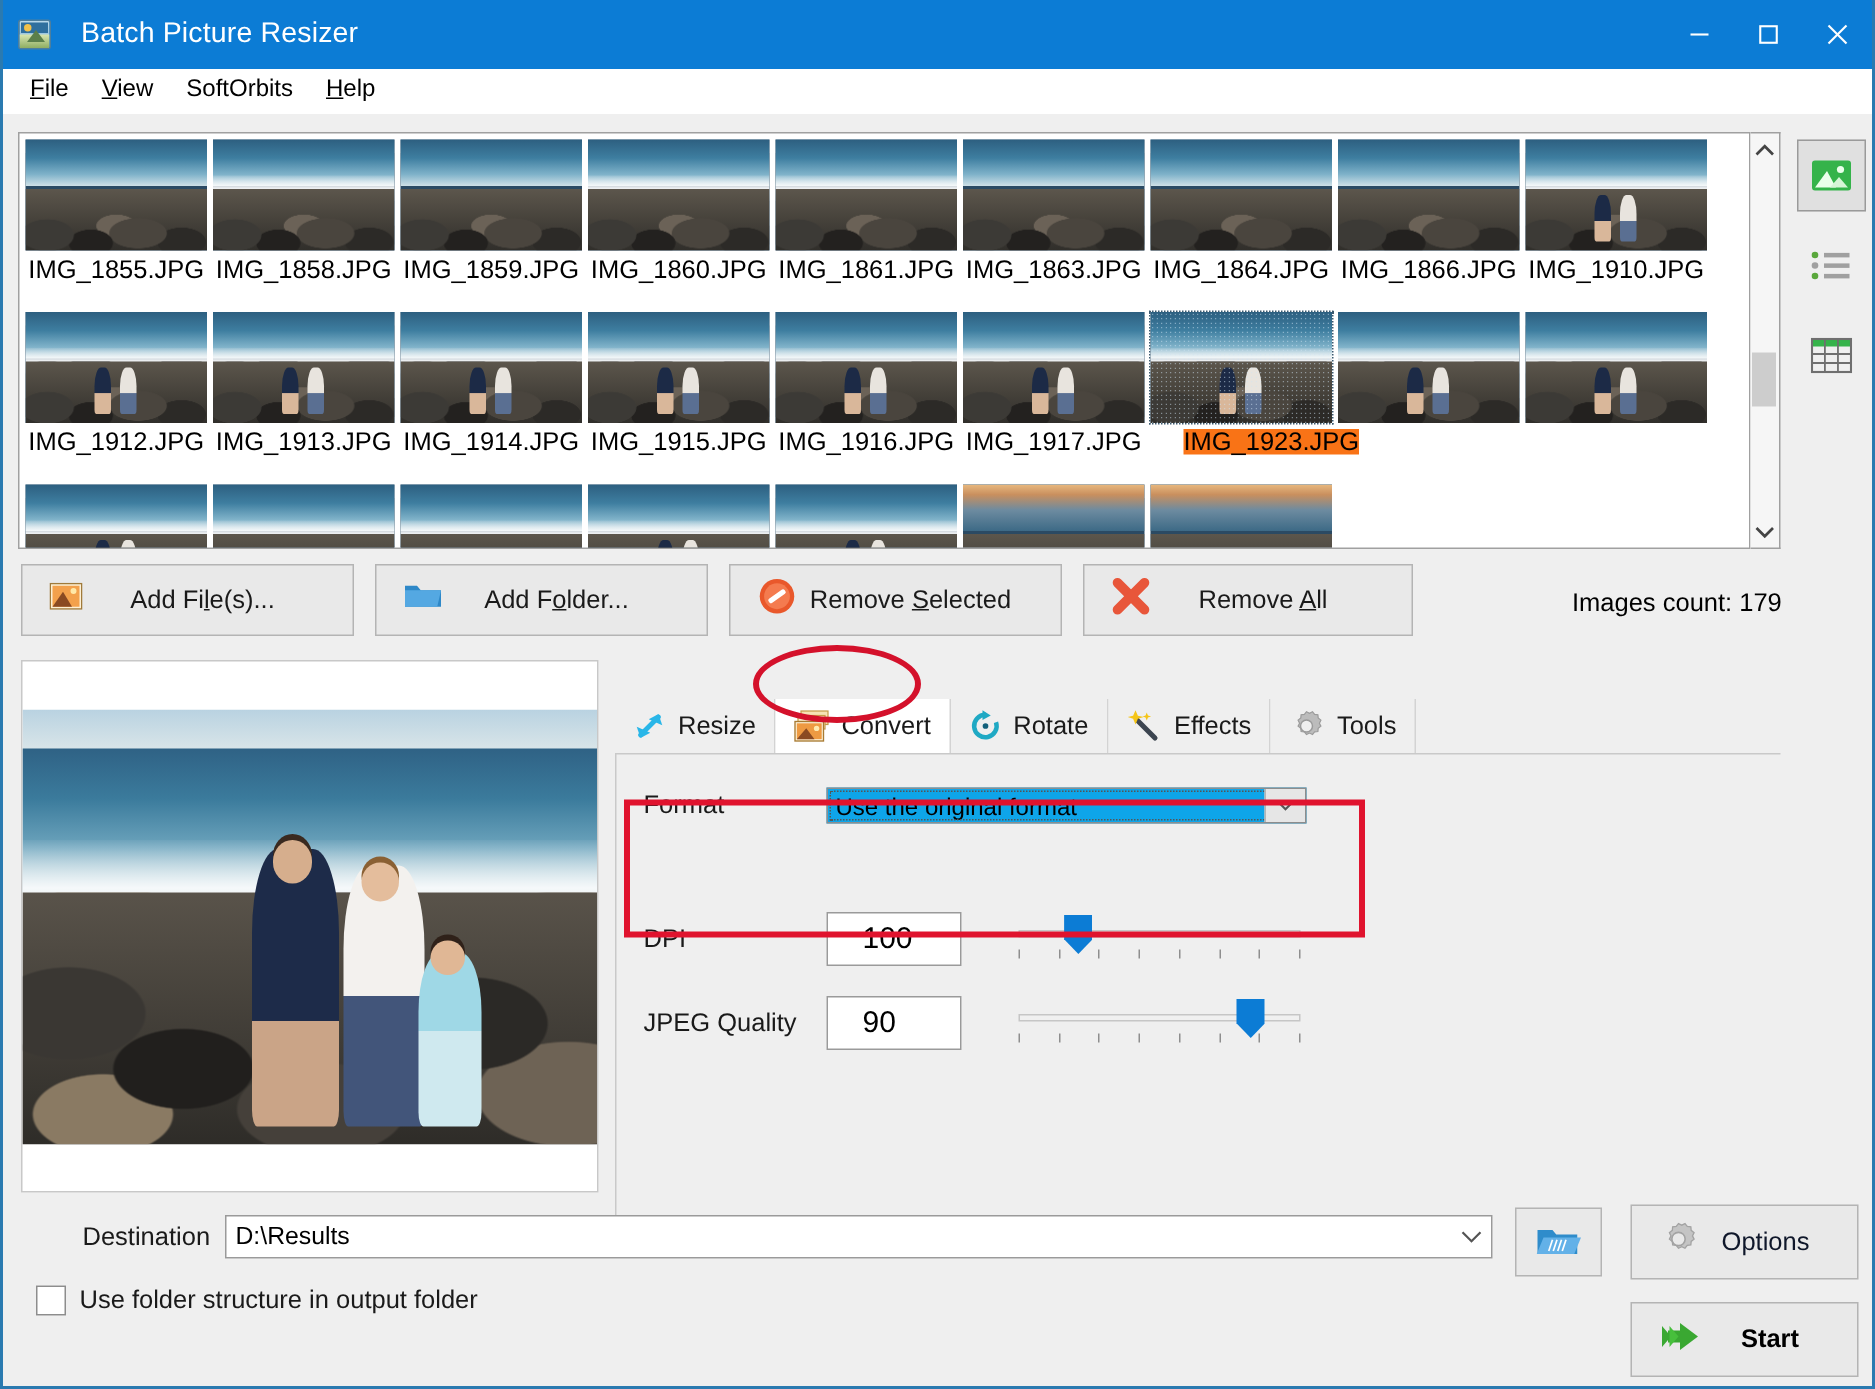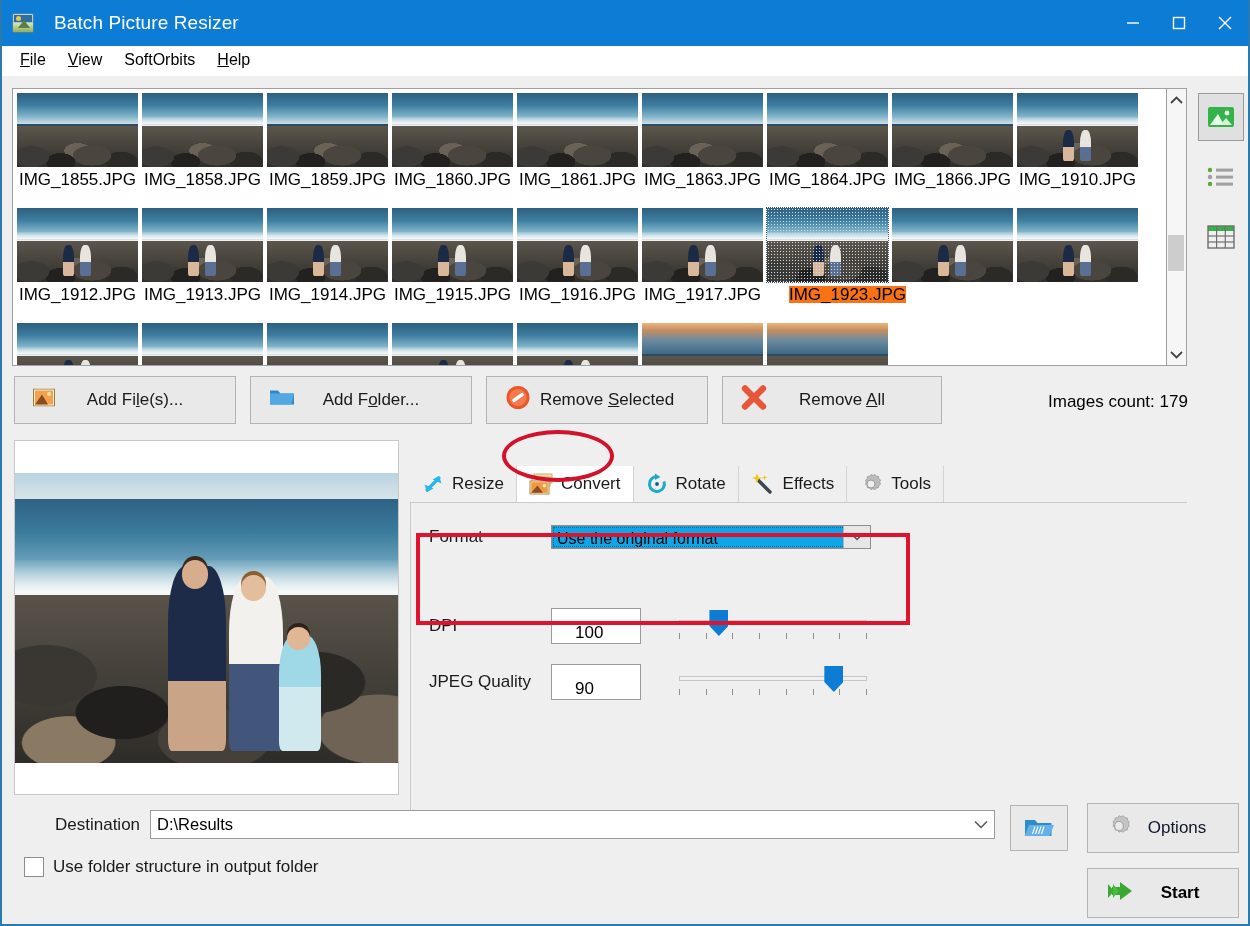--- a/index.html
+++ b/index.html
@@ -205,21 +205,21 @@
   .combo {
     height:24px; background:#0ea5e9; border:1px solid #8d8d8d;
     display:flex; align-items:flex-end; position:relative;
   }
   .combo .val { font-size:16px; color:#000; padding-left:5px; }
   .combo .focusline { position:absolute; inset:1px; border:1px dotted #555; }
   .combo .arrow { position:absolute; right:0; top:0; width:27px; height:22px;
      background:#e6e6e6; border-left:1px solid #b5b5b5; display:flex; align-items:center; justify-content:center; }
   .txtbox {
     width:90px; height:36px; background:#ffffff; border:1px solid #9a9a9a;
-    font-size:17px; color:#000; display:flex; align-items:flex-end; padding-left:23px;
+    font-size:20px; color:#000; display:flex; align-items:center; padding-left:23px;
   }
 
   .redbox {
     position:absolute; left:414px; top:533px; width:494px; height:92px;
     border:4px solid #e0132e; pointer-events:none;
   }
   .redellipse {
     position:absolute; left:500px; top:430px; width:112px; height:52px;
     border:4px solid #d4112b; border-radius:50%; pointer-events:none;
   }

